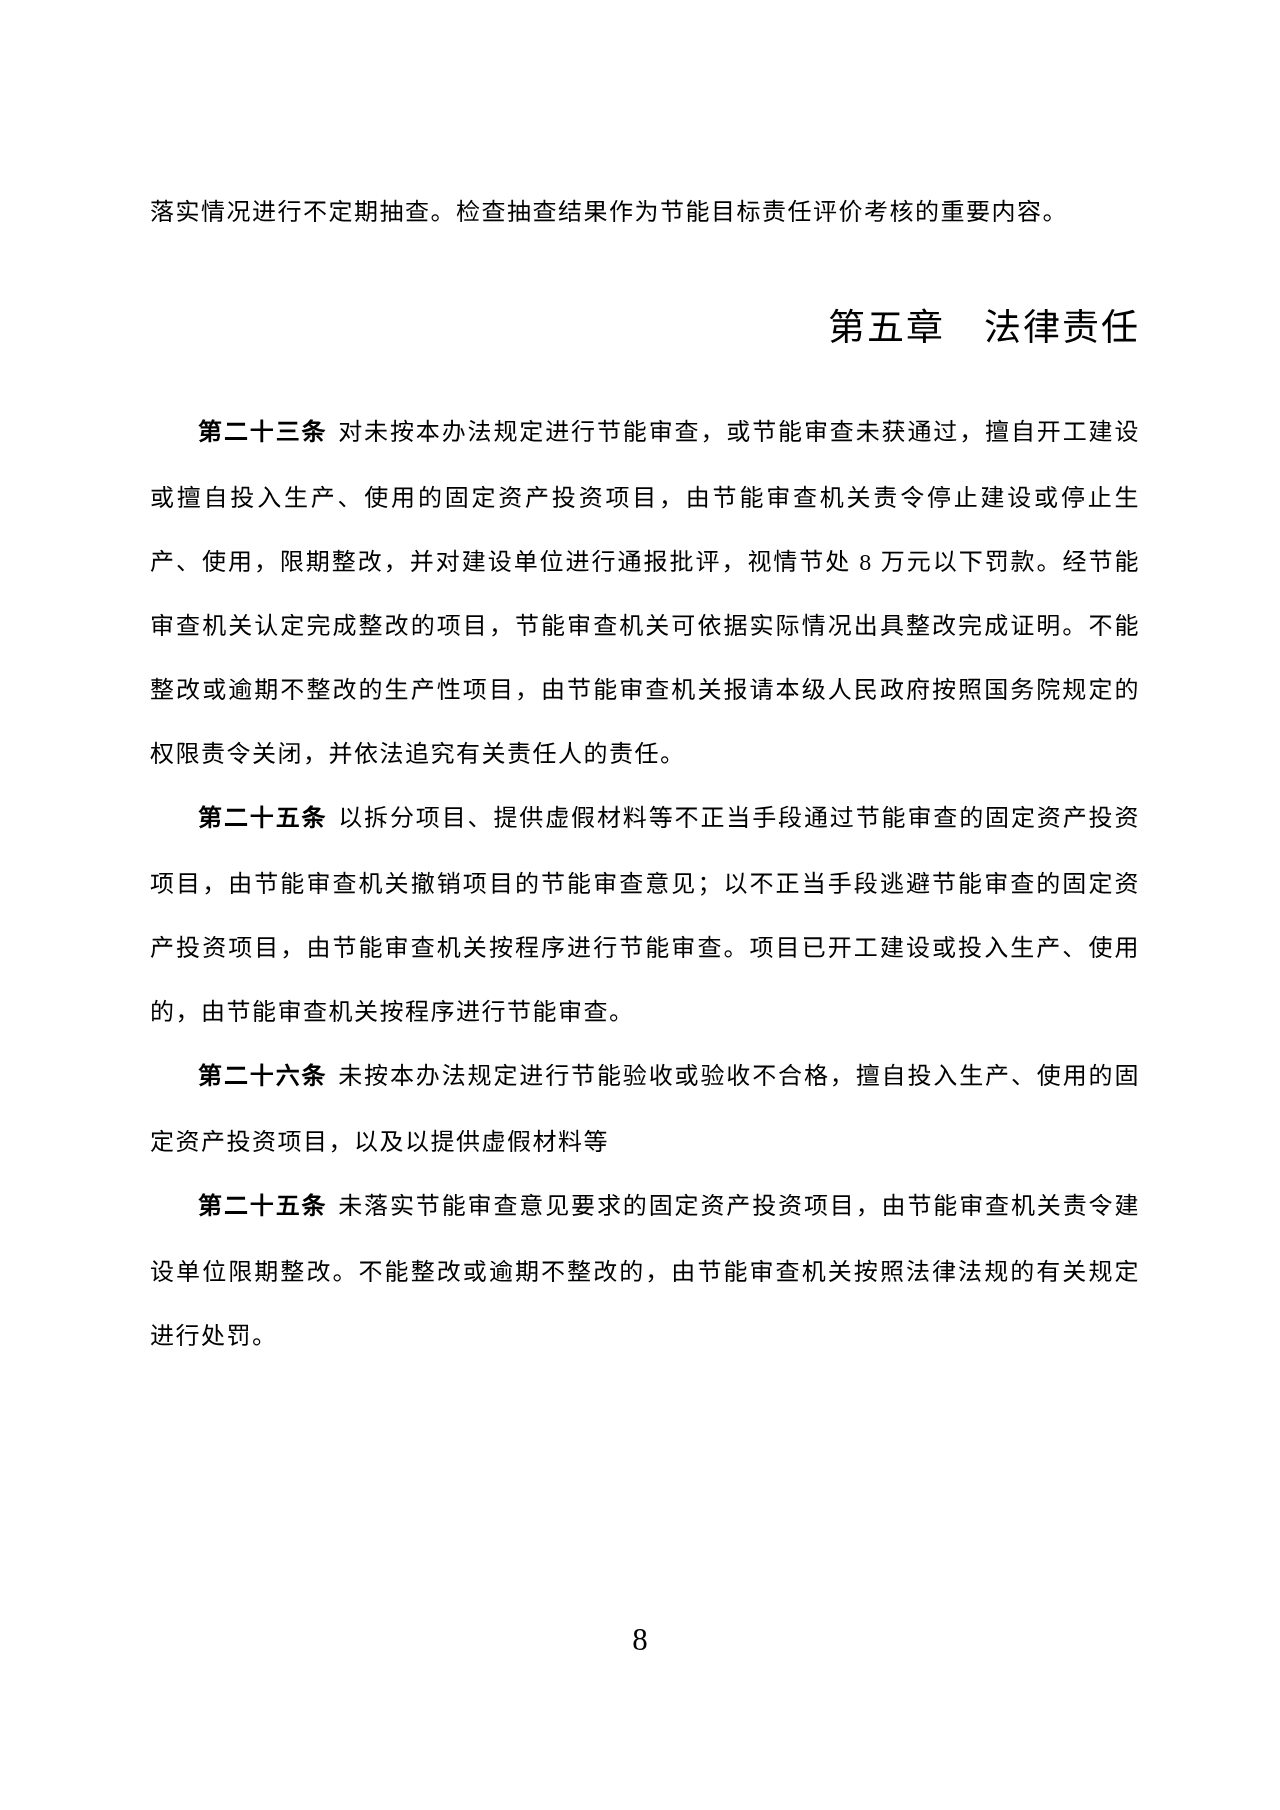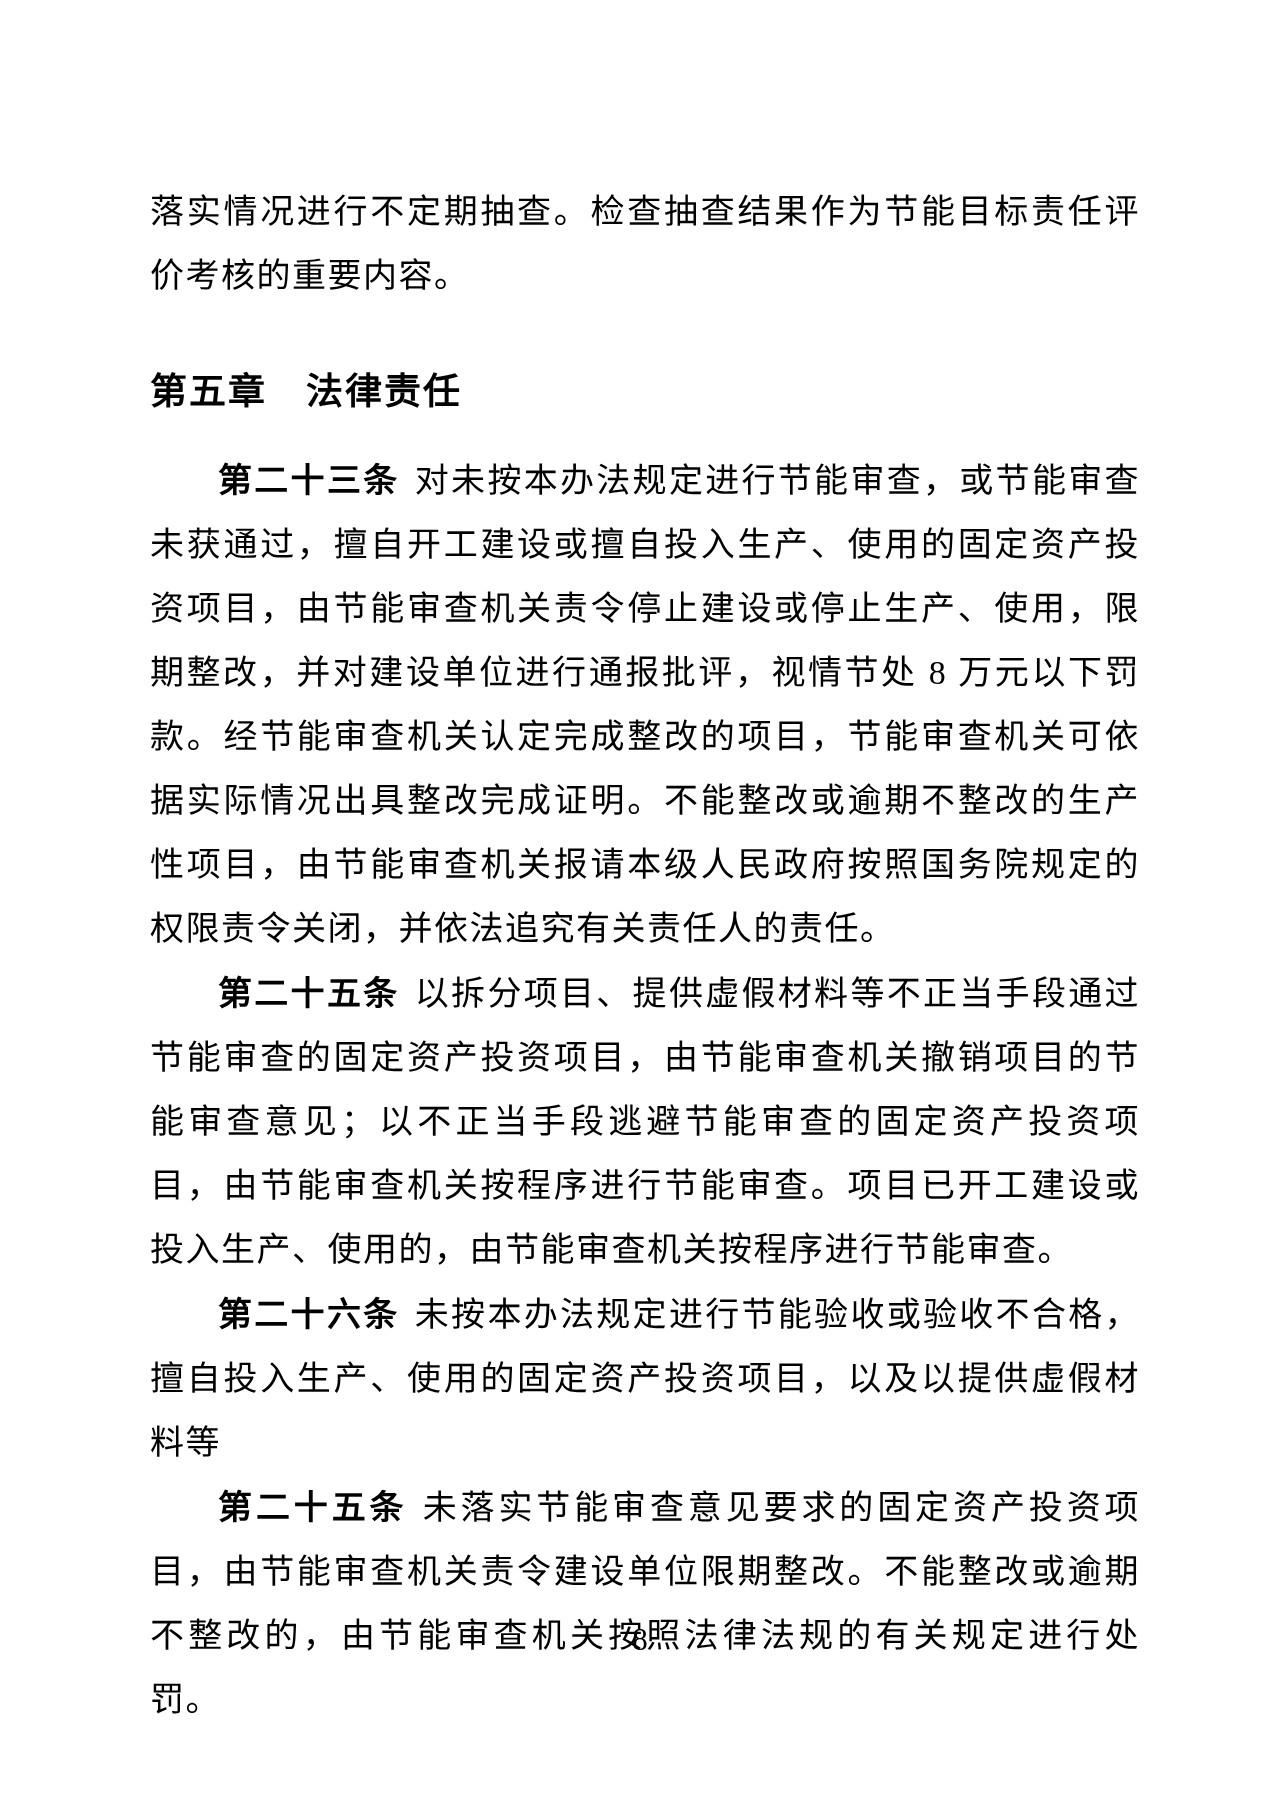--- a/index.html
+++ b/index.html
@@ -15,44 +15,44 @@
     font-family: "Liberation Serif", "DejaVu Serif", serif;
   }
   .page {
     box-sizing: border-box;
     width: 1280px;
     height: 1810px;
     padding: 180px 140px 0 150px;
     position: relative;
   }
   .body-text {
-    font-size: 34px;
+    font-size: 24px;
     line-height: 64px;
     letter-spacing: 1.5px;
     text-align: justify;
     text-justify: inter-ideograph;
     margin: 0;
   }
   .continuation {
     text-indent: 0;
   }
   .chapter-heading {
     font-family: "Liberation Sans", "DejaVu Sans", sans-serif;
-    font-weight: bold;
+    font-weight: normal;
     font-size: 37px;
     line-height: 44px;
-    text-align: left;
+    text-align: right;
     letter-spacing: 2px;
-    margin: 62px 0 34px 0;
+    margin: 62px 0 50px 0;
   }
   .article {
     text-indent: 2em;
   }
   .article .article-label {
-    font-family: Liberation Sans, sans-serif;
+    font-family: Liberation Mono, monospace;
     font-weight: bold;
     margin-right: 0.45em;
   }
   .page-number {
     position: absolute;
     top: 1620px;
     left: 0;
     width: 1280px;
     text-align: center;
     font-size: 31px;

